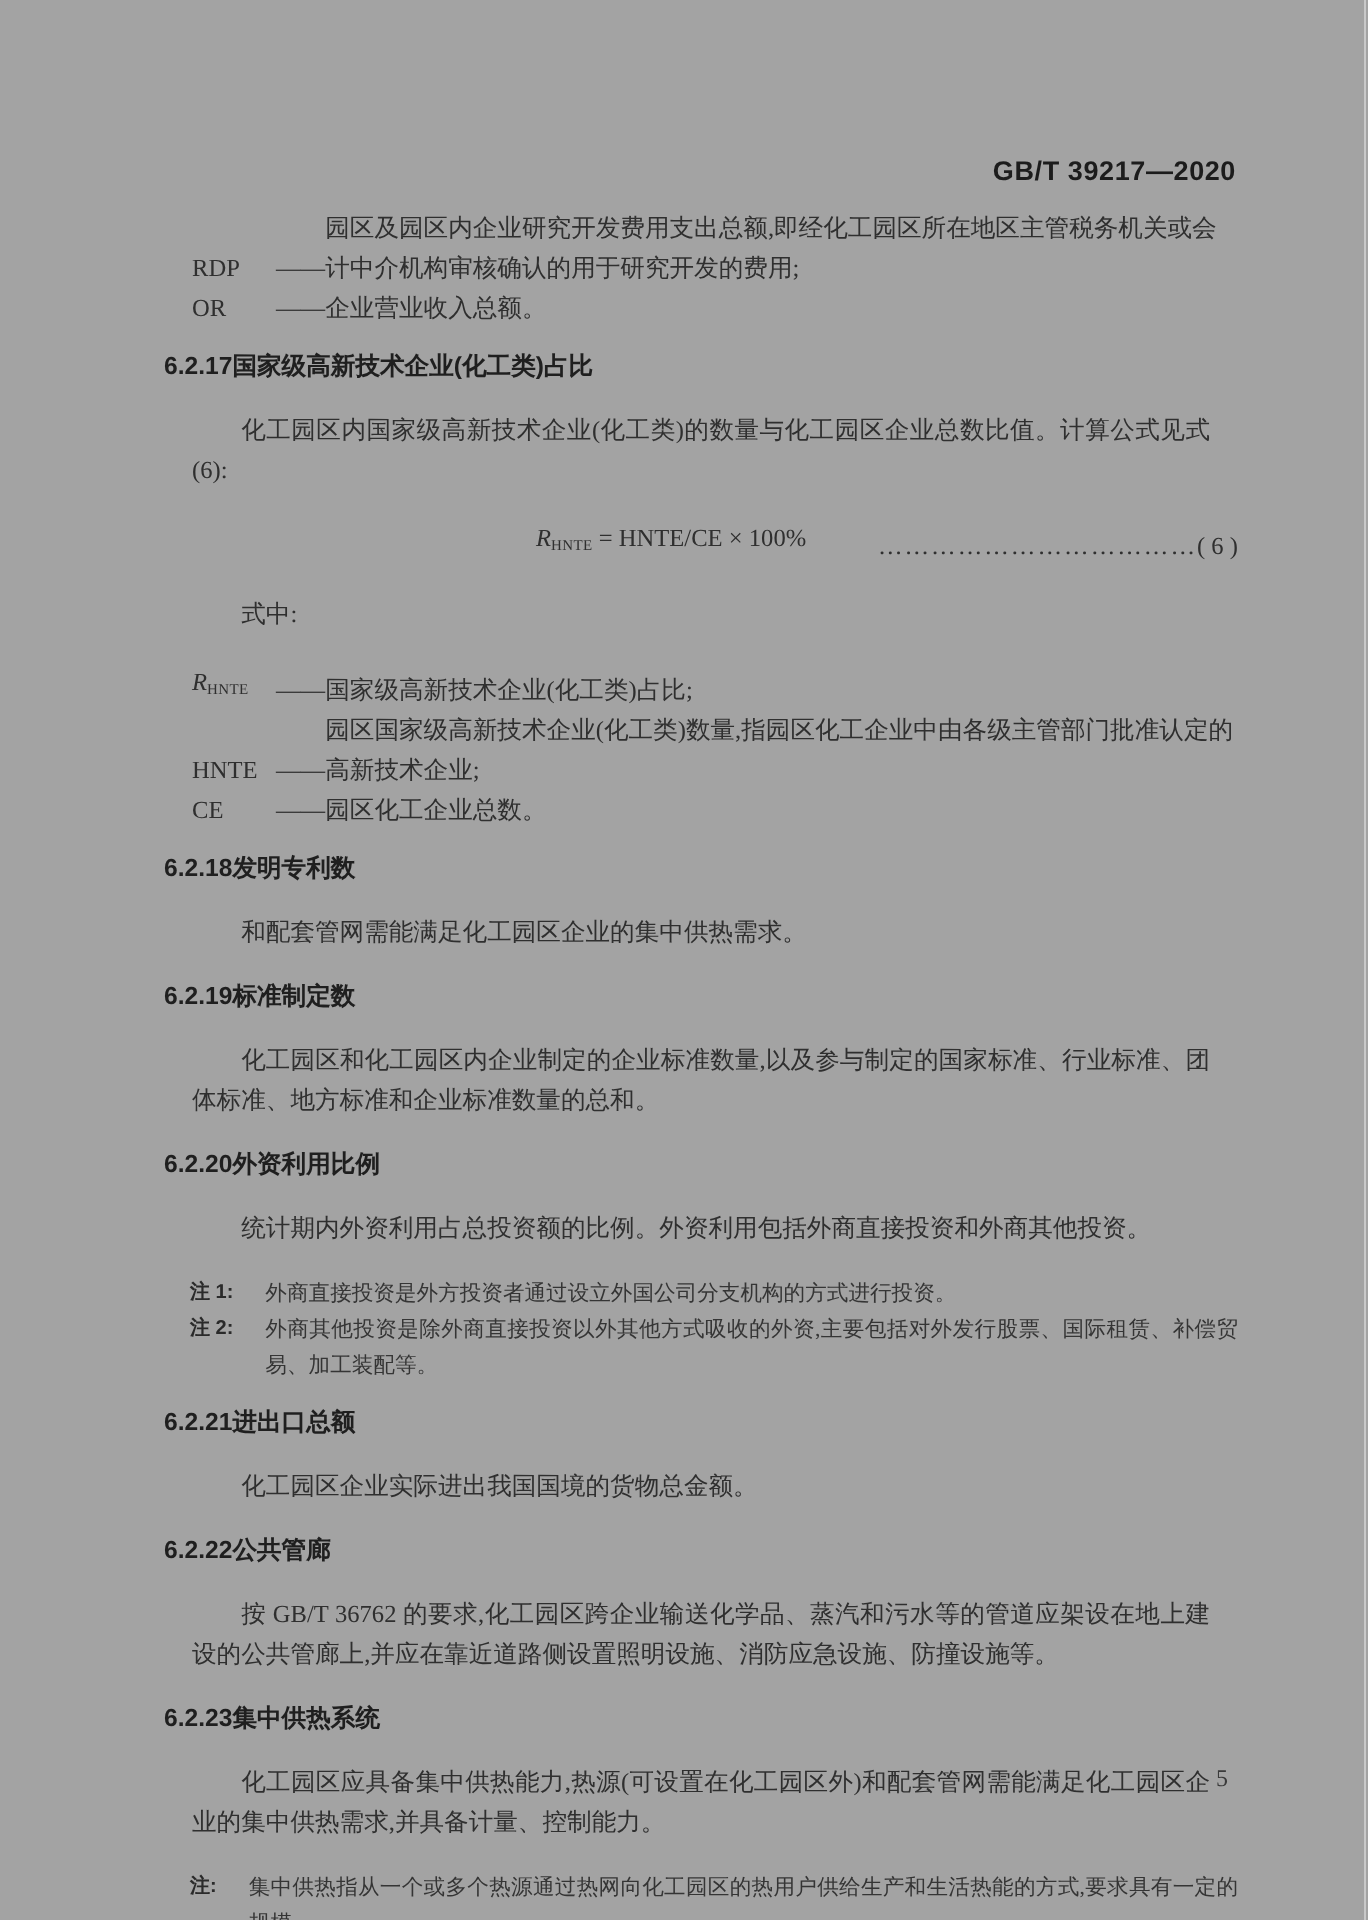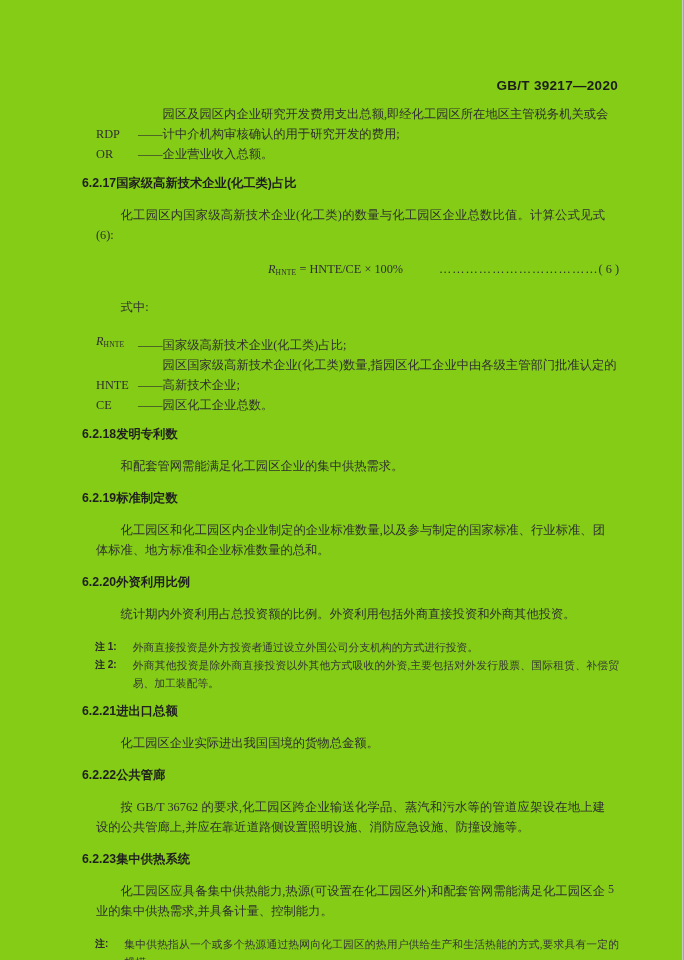--- a/index.html
+++ b/index.html
@@ -1,18 +1,18 @@
 <!DOCTYPE html>
 <html><head>
 <meta charset="utf-8">
 <style>
   html,body { margin:0; padding:0; background:#e8e8e8; }
   .page {
     position:relative; width:684px; height:960px; margin:0 auto;
-    background:#84cc16; overflow:hidden;
+    background:#a3a3a3; overflow:hidden;
     font-family:"Liberation Serif", serif; color:#2f2f2f;
   }
   .scan-edge-right {
     position:absolute; right:1px; top:0; width:1px; height:100%;
     background:#c9c9c9;
   }
   .running-header {
     position:absolute; top:78px; right:66px;
     font-family:"Liberation Sans", sans-serif; font-weight:bold;
     font-size:13.5px; letter-spacing:0.3px; color:#1c1c1c;
@@ -25,21 +25,21 @@
   .def-row { display:flex; align-items:flex-end; }
   .def-term { flex:0 0 42px; white-space:nowrap; }
   .def-dash { flex:0 0 auto; white-space:pre; }
   .def-text { flex:1; }
   .sec-heading {
     margin:11px 0 8px; font-family:"Liberation Sans", sans-serif;
     font-weight:bold; font-size:12.3px; line-height:16px; color:#1f1f1f;
   }
   .sec-num { }
   .para { margin:14px; text-indent:2em; text-align:justify; }
-  .formula-row { display:flex; align-items:flex-start; padding-left:186px; }
+  .formula-row { display:flex; align-items:flex-end; padding-left:186px; }
   .f-expr { white-space:nowrap; }
   .f-fill { flex:1; }
   .f-dots { white-space:nowrap; overflow:hidden; letter-spacing:1px; }
   .f-label { white-space:nowrap; }
   sub.var-sub { font-size:7.5px; vertical-align:-2px; letter-spacing:0.2px; }
   i.var { font-family:"Liberation Serif", serif; }
   .note-row {
     display:flex; align-items:flex-start; margin-left:13px;
     font-size:10.8px; line-height:18px; color:#353535;
   }

